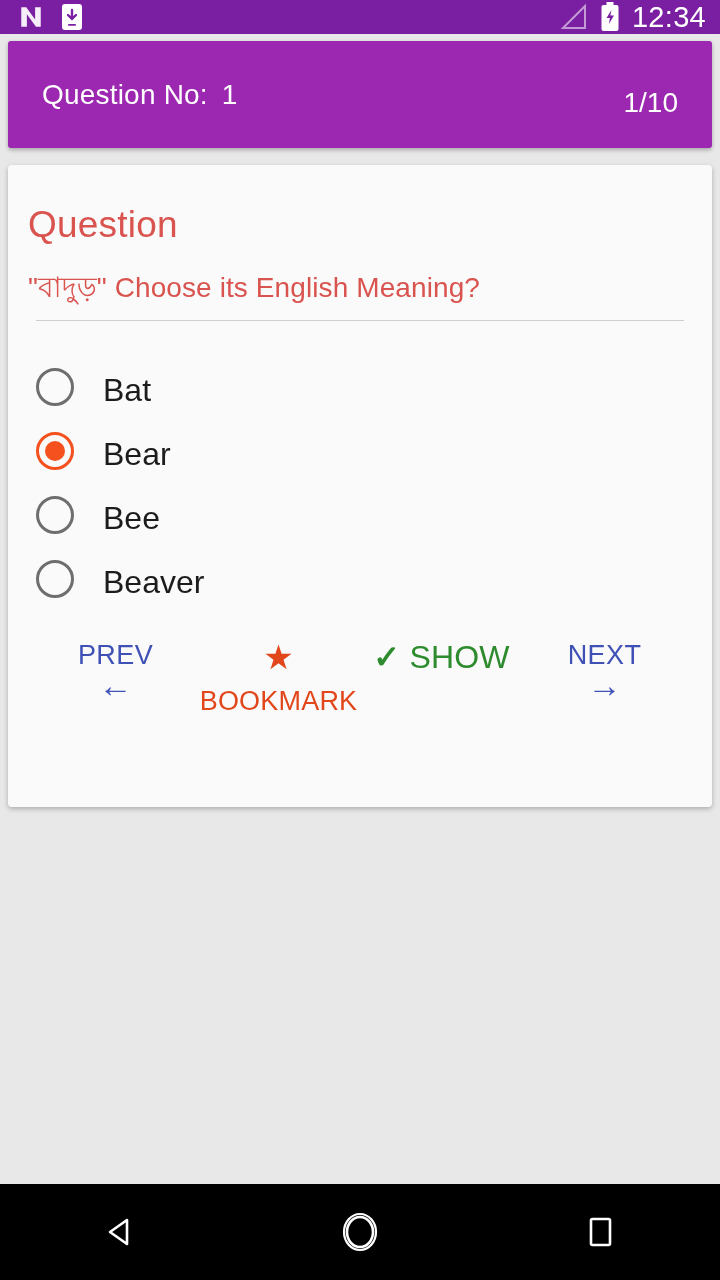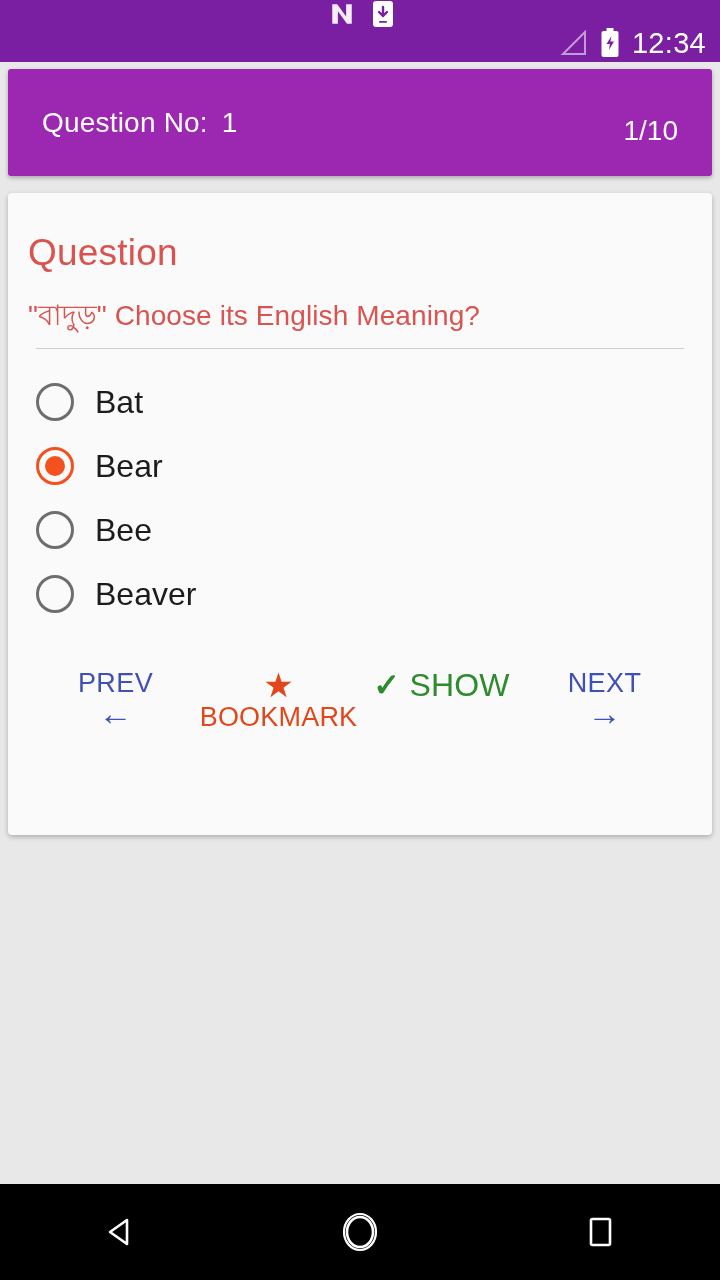--- a/index.html
+++ b/index.html
@@ -11,27 +11,26 @@
   }
 
   body {
     font-family: "Liberation Sans", sans-serif;
     background: #e8e8e8;
     position: relative;
   }
 
   
   .status-bar {
-    height: 62px;
+    height: 34px;
     background: #7b1fa2;
     display: flex;
     align-items: center;
     padding: 0 14px 0 18px;
     color: #ffffff;
-    flex-direction: column;
   }
   .status-left { display: flex; align-items: center; gap: 16px; }
   .status-right { margin-left: auto; display: flex; align-items: center; gap: 12px; }
 
   .icon-n { width: 26px; height: 26px; display: block; }
   .icon-dl { width: 24px; height: 28px; display: block; }
   .icon-signal { width: 28px; height: 26px; display: block; opacity: .55; }
   .icon-batt { width: 20px; height: 30px; display: block; }
 
   .clock {
@@ -102,23 +101,24 @@
     height: 1px;
     background: #cfcfcf;
     margin: 16px 8px 0 8px;
   }
 
   
   .options { margin-top: 21px; }
 
   .option {
     display: flex;
-    align-items: center;
+    align-items: flex-end;
     height: 64px;
     padding-left: 8px;
+    gap: 8px;
   }
 
   .radio {
     width: 38px;
     height: 38px;
     border-radius: 50%;
     border: 3px solid #6e6e6e;
     flex: 0 0 auto;
     position: relative;
   }
@@ -156,21 +156,21 @@
     cursor: pointer;
   }
   .action-prev, .action-next { color: #3f51b5; font-size: 27px; }
   .action-bookmark { color: #e2471b; font-size: 27px; }
   .action-show    { color: #2e8b2e; font-size: 32px; }
 
   .action-prev .lbl, .action-next .lbl { display: block; letter-spacing: .4px; }
   .arrow { display: block; font-size: 34px; line-height: 1.05; margin-top: -2px; }
 
   .star { display: block; font-size: 34px; line-height: 1; color: #e2471b; }
-  .bm-label { display: block; margin-top: 0; letter-spacing: .2px; }
+  .bm-label { display: block; margin-top: 12px; letter-spacing: .2px; }
 
   .show-line { letter-spacing: .2px; }
   .check { font-weight: bold; }
 
   
   .nav-bar {
     position: absolute;
     left: 0; bottom: 0;
     width: 720px;
     height: 96px;

